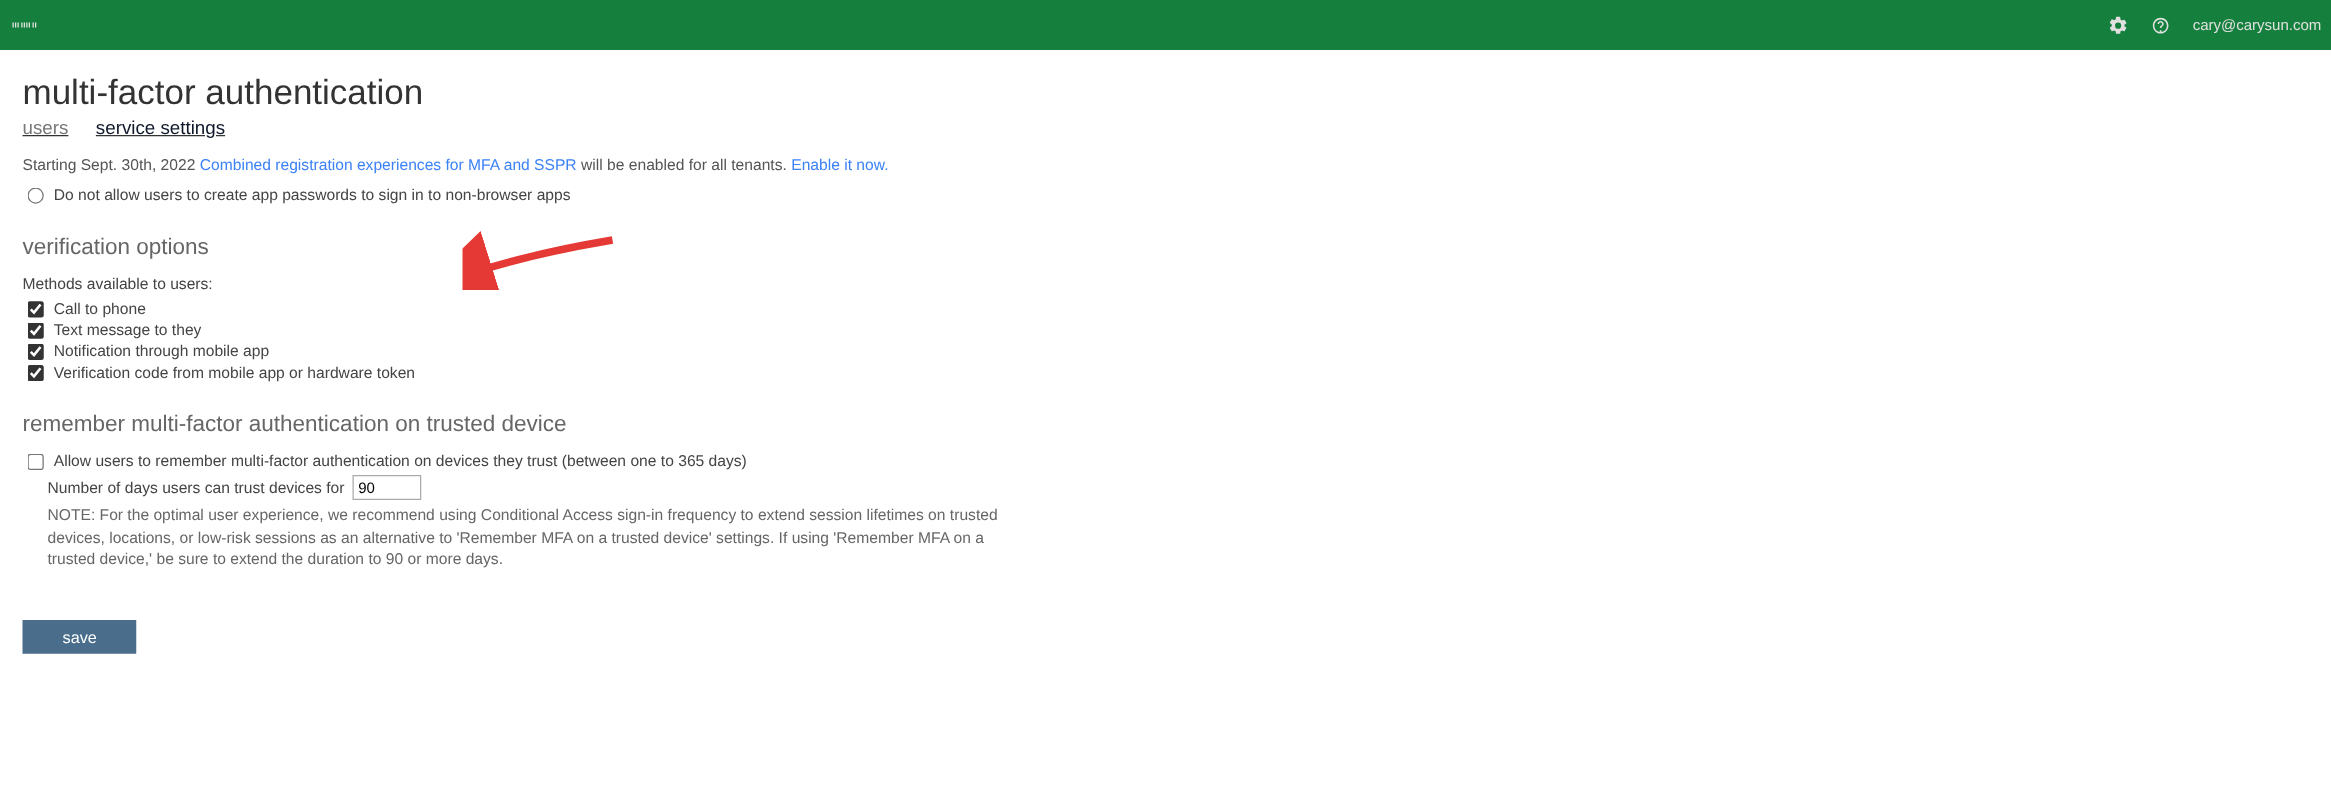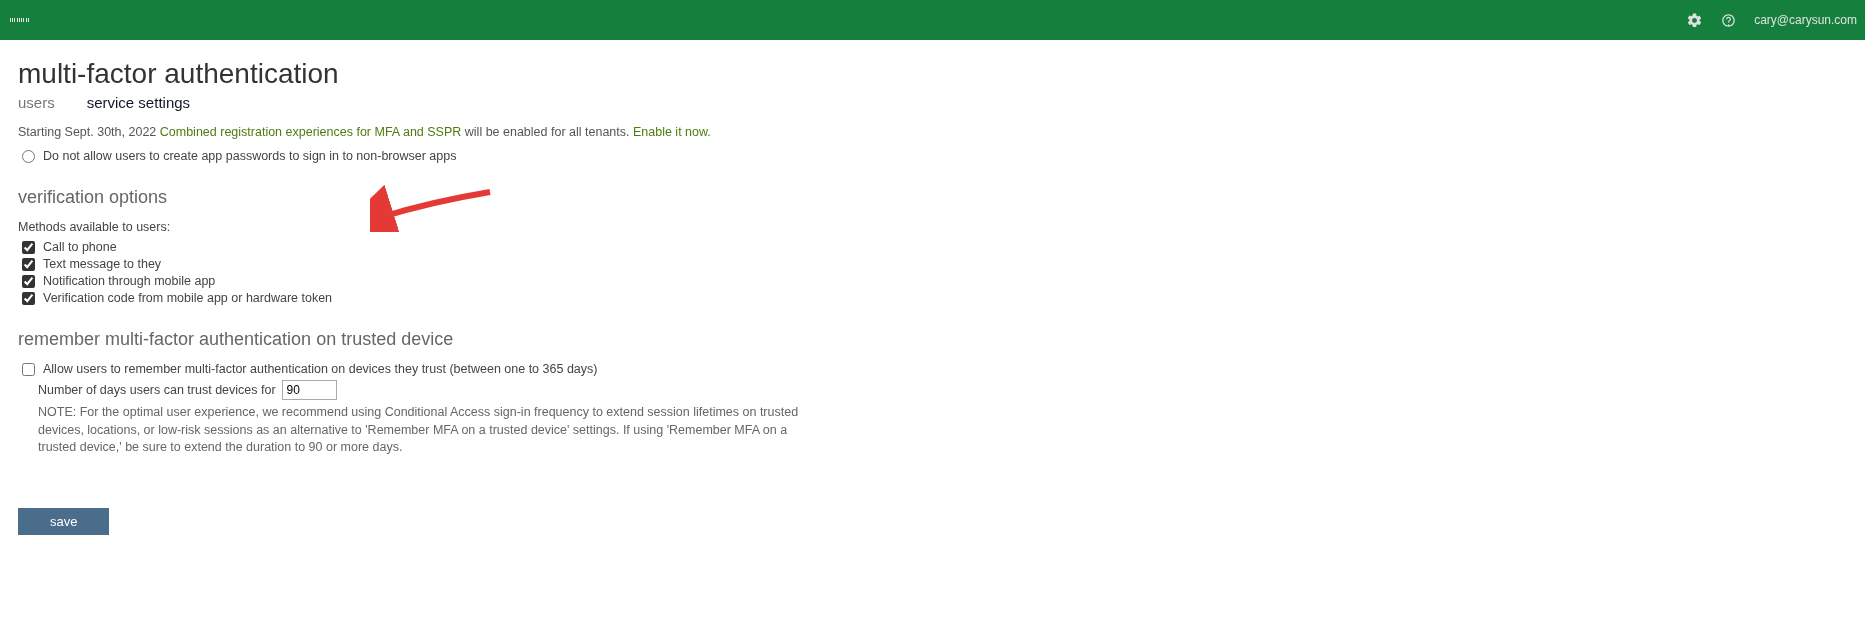--- a/index.html
+++ b/index.html
@@ -37,36 +37,37 @@
       max-width: 1200px;
     }
     h1.page-title {
       font-size: 28px;
       font-weight: 400;
       color: #333;
       margin-bottom: 4px;
     }
     .tabs {
       display: flex;
-      gap: 32px;
+      gap: 22px;
       margin-bottom: 14px;
+      text-decoration: underline;
     }
     .tab {
       font-size: 15px;
       color: #777;
       cursor: pointer;
       font-weight: 400;
     }
     .tab.active { color: #0f172a; }
     .banner {
       font-size: 12.5px;
       color: #555;
       margin-bottom: 10px;
     }
-    .banner a { color: #4d7c0f; text-decoration: none; }
+    .banner a { color: #3b82f6; text-decoration: none; }
     h2.section-heading {
       font-size: 18px;
       font-weight: 300;
       color: #666;
       margin-top: 6px;
       margin-bottom: 12px;
     }
     .radio-row, .check-row {
       display: flex;
       align-items: center;
@@ -108,21 +109,21 @@
       max-width: 790px;
       margin-top: 2px;
     }
     .save-btn {
       background: #4a6d8c;
       color: #fff;
       border: none;
       padding: 6px 32px;
       font-size: 13px;
       cursor: pointer;
-      margin-top: 27px;
+      margin-top: 15px;
     }
     .arrow {
       position: absolute;
       left: 370px;
       top: 142px;
       pointer-events: none;
     }
     .check-row input[type=checkbox] {
       accent-color: #333;
       width: 13px; height: 13px;

